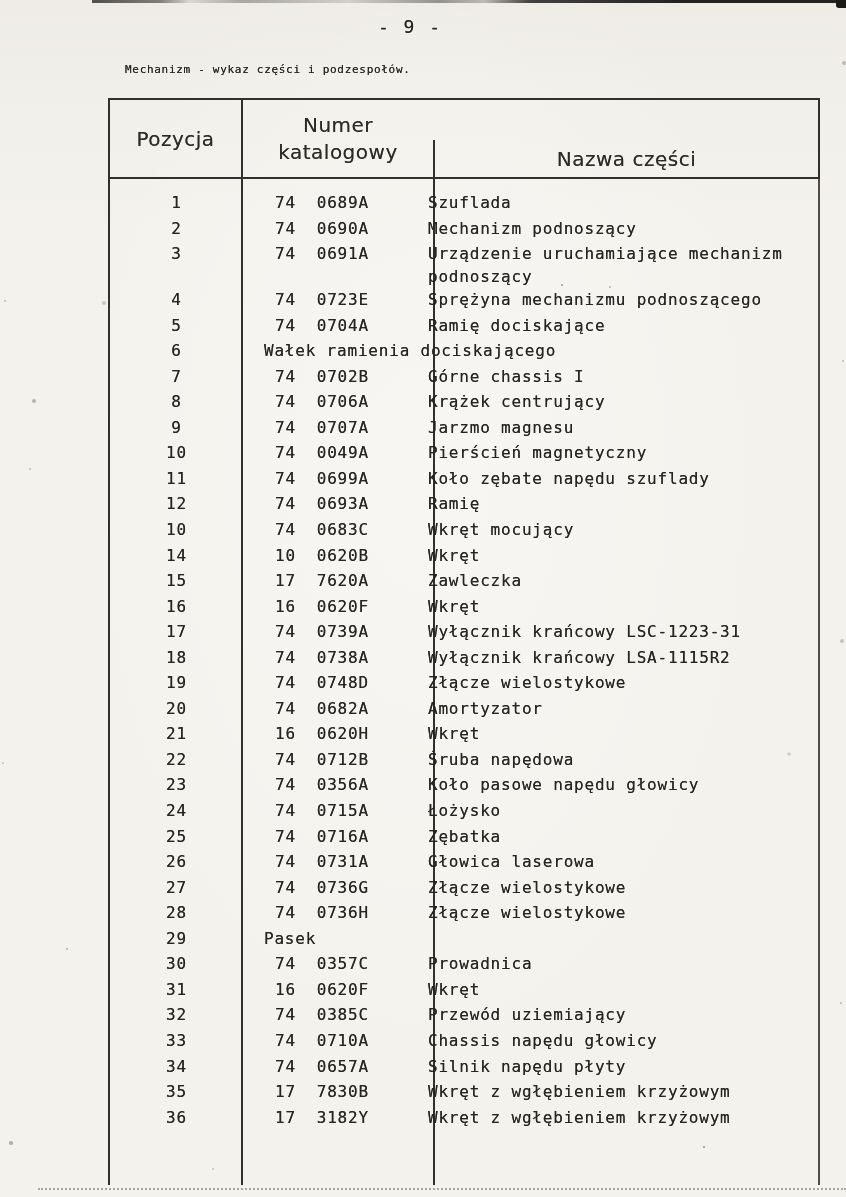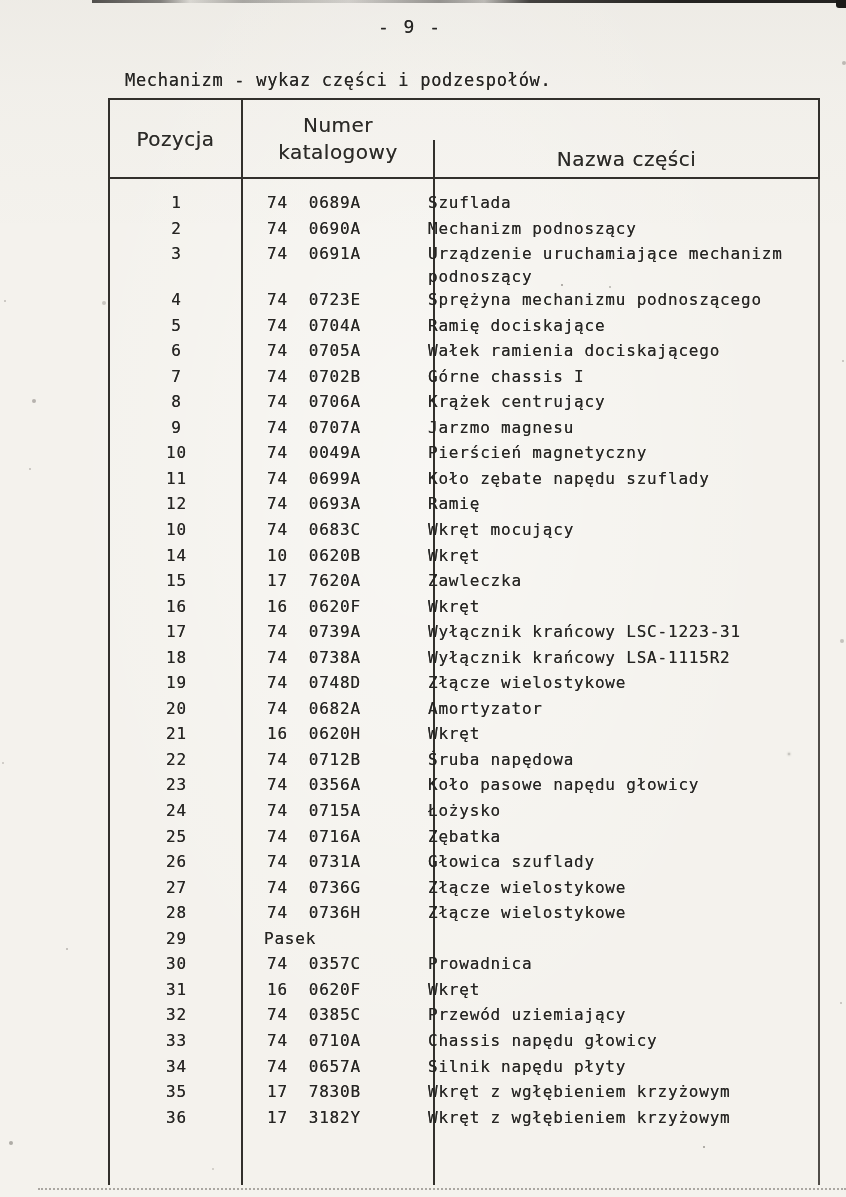--- a/index.html
+++ b/index.html
@@ -57,22 +57,22 @@
   }
 
   
   .page-number{
     position:absolute;top:16px;left:0;right:26px;
     text-align:center;
     font-size:18px;letter-spacing:2px;
     text-shadow:0 0 .5px rgba(38,37,35,.8);
   }
   .doc-title{
-    position:absolute;top:70px;left:125px;
-    font-size:17px;letter-spacing:.7px;white-space:pre;
+    position:absolute;top:63px;left:125px;
+    font-size:11px;letter-spacing:.7px;white-space:pre;
     text-shadow:0 0 .5px rgba(38,37,35,.8);
   }
 
   
   .parts-table{position:absolute;left:108px;top:98px;width:712px;}
   .thead{
     display:flex;height:77px;box-sizing:content-box;
     border:2px solid var(--line);
     border-bottom:2.5px solid var(--line);
   }
@@ -97,21 +97,21 @@
   .v1{left:131px;}
   .v2{left:323px;}
 
   .tr{display:flex;align-items:flex-start;min-height:25.55px;position:relative;}
   .td{
     font-size:16px;line-height:23px;letter-spacing:.8px;
     color:var(--ink);
     text-shadow:0 0 .5px rgba(38,37,35,.75);
   }
   .td-pos{width:133px;box-sizing:border-box;text-align:center;}
-  .td-cat{width:164px;box-sizing:border-box;padding-left:24px;white-space:pre;}
+  .td-cat{width:164px;box-sizing:border-box;padding-left:32px;white-space:pre;}
   .td-name{flex:1;padding-left:21px;padding-right:12px;}
 </style>
 </head>
 <body>
 
 <div class="page">
 
   <div class="top-line"></div>
   <div class="corner-blob"></div>
   <div class="bottom-dotted"></div>
@@ -157,21 +157,20 @@
     </div>
 
     <div class="tr">
       <div class="td td-pos">5</div>
       <div class="td td-cat">74  0704A</div>
       <div class="td td-name">Ramię dociskające</div>
     </div>
 
     <div class="tr">
       <div class="td td-pos">6</div>
-      <div class="td td-cat">74  0705A</div>
       <div class="td td-name">Wałek ramienia dociskającego</div>
     </div>
 
     <div class="tr">
       <div class="td td-pos">7</div>
       <div class="td td-cat">74  0702B</div>
       <div class="td td-name">Górne chassis I</div>
     </div>
 
     <div class="tr">
@@ -278,21 +277,21 @@
 
     <div class="tr">
       <div class="td td-pos">25</div>
       <div class="td td-cat">74  0716A</div>
       <div class="td td-name">Zębatka</div>
     </div>
 
     <div class="tr">
       <div class="td td-pos">26</div>
       <div class="td td-cat">74  0731A</div>
-      <div class="td td-name">Głowica szuflady</div>
+      <div class="td td-name">Głowica laserowa</div>
     </div>
 
     <div class="tr">
       <div class="td td-pos">27</div>
       <div class="td td-cat">74  0736G</div>
       <div class="td td-name">Złącze wielostykowe</div>
     </div>
 
     <div class="tr">
       <div class="td td-pos">28</div>

